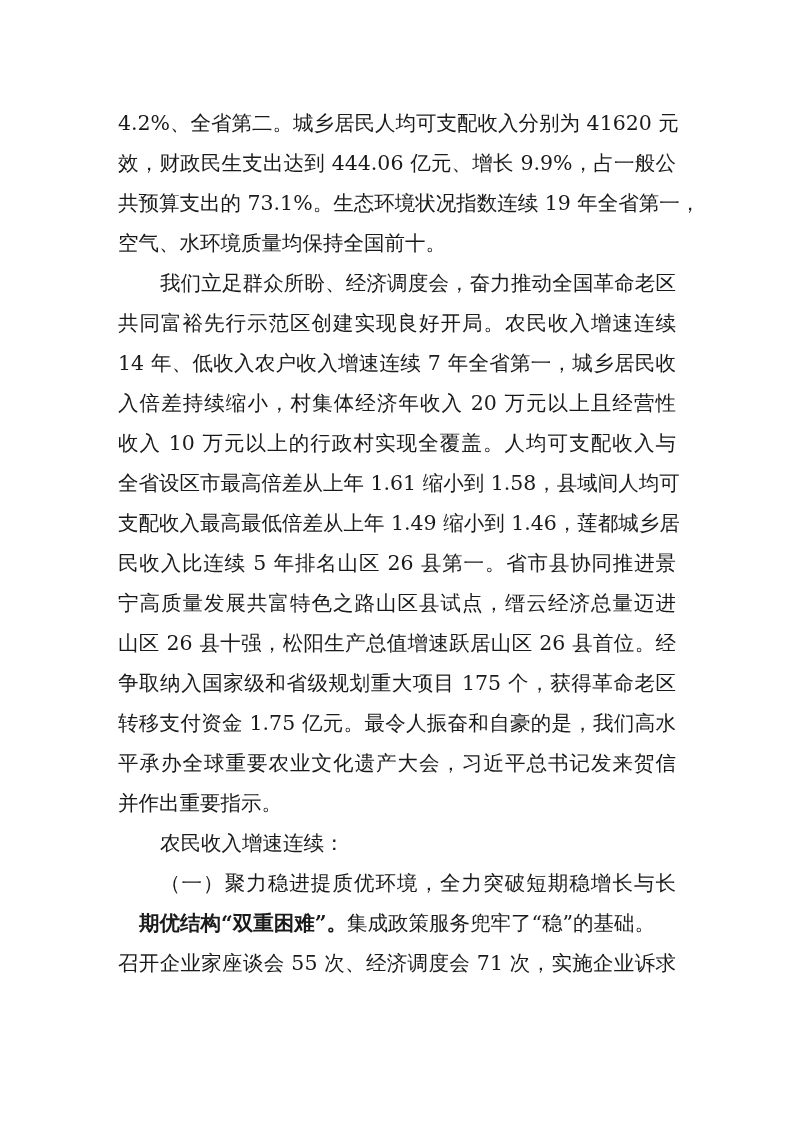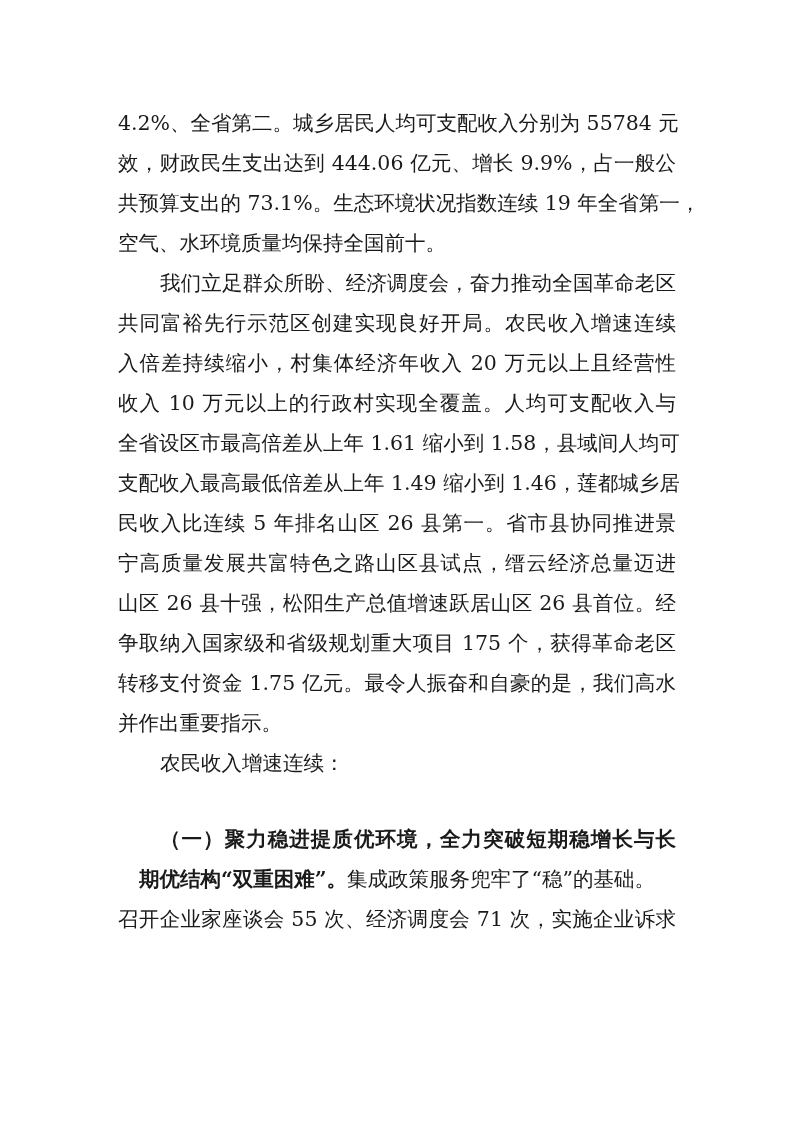--- a/index.html
+++ b/index.html
@@ -30,45 +30,46 @@
       text-align-last: justify;
       letter-spacing: 0;
     }
     .line.last {
       text-align-last: left;
     }
     .line.indent {
       padding-left: 42px;
     }
     .line.heading {
-      font-weight: bold;
-      margin-top: 36px;
+      font-weight: normal;
     }
   </style>
 </head>
 <body>
 
 <div class="page">
 
-  <div class="line">4.2%、全省第二。城乡居民人均可支配收入分别为 55784 元</div>
+  <div class="line">4.2%、全省第二。城乡居民人均可支配收入分别为 41620 元</div>
   <div class="line">效，财政民生支出达到 444.06 亿元、增长 9.9%，占一般公</div>
   <div class="line">共预算支出的 73.1%。生态环境状况指数连续 19 年全省第一，</div>
   <div class="line last">空气、水环境质量均保持全国前十。</div>
 
   <div class="line indent">我们立足群众所盼、经济调度会，奋力推动全国革命老区</div>
   <div class="line">共同富裕先行示范区创建实现良好开局。农民收入增速连续</div>
+  <div class="line">14 年、低收入农户收入增速连续 7 年全省第一，城乡居民收</div>
   <div class="line">入倍差持续缩小，村集体经济年收入 20 万元以上且经营性</div>
   <div class="line">收入 10 万元以上的行政村实现全覆盖。人均可支配收入与</div>
   <div class="line">全省设区市最高倍差从上年 1.61 缩小到 1.58，县域间人均可</div>
   <div class="line">支配收入最高最低倍差从上年 1.49 缩小到 1.46，莲都城乡居</div>
   <div class="line">民收入比连续 5 年排名山区 26 县第一。省市县协同推进景</div>
   <div class="line">宁高质量发展共富特色之路山区县试点，缙云经济总量迈进</div>
   <div class="line">山区 26 县十强，松阳生产总值增速跃居山区 26 县首位。经</div>
   <div class="line">争取纳入国家级和省级规划重大项目 175 个，获得革命老区</div>
   <div class="line">转移支付资金 1.75 亿元。最令人振奋和自豪的是，我们高水</div>
+  <div class="line">平承办全球重要农业文化遗产大会，习近平总书记发来贺信</div>
   <div class="line last">并作出重要指示。</div>
 
   <div class="line indent last">农民收入增速连续：</div>
 
   <div class="line indent heading">（一）聚力稳进提质优环境，全力突破短期稳增长与长</div>
   <div class="line last" style="display:flex;justify-content:center;">
     <span class="heading" style="font-weight:bold;">期优结构“双重困难”。</span>
     <span>集成政策服务兜牢了“稳”的基础。</span>
   </div>
   <div class="line">召开企业家座谈会 55 次、经济调度会 71 次，实施企业诉求</div>

